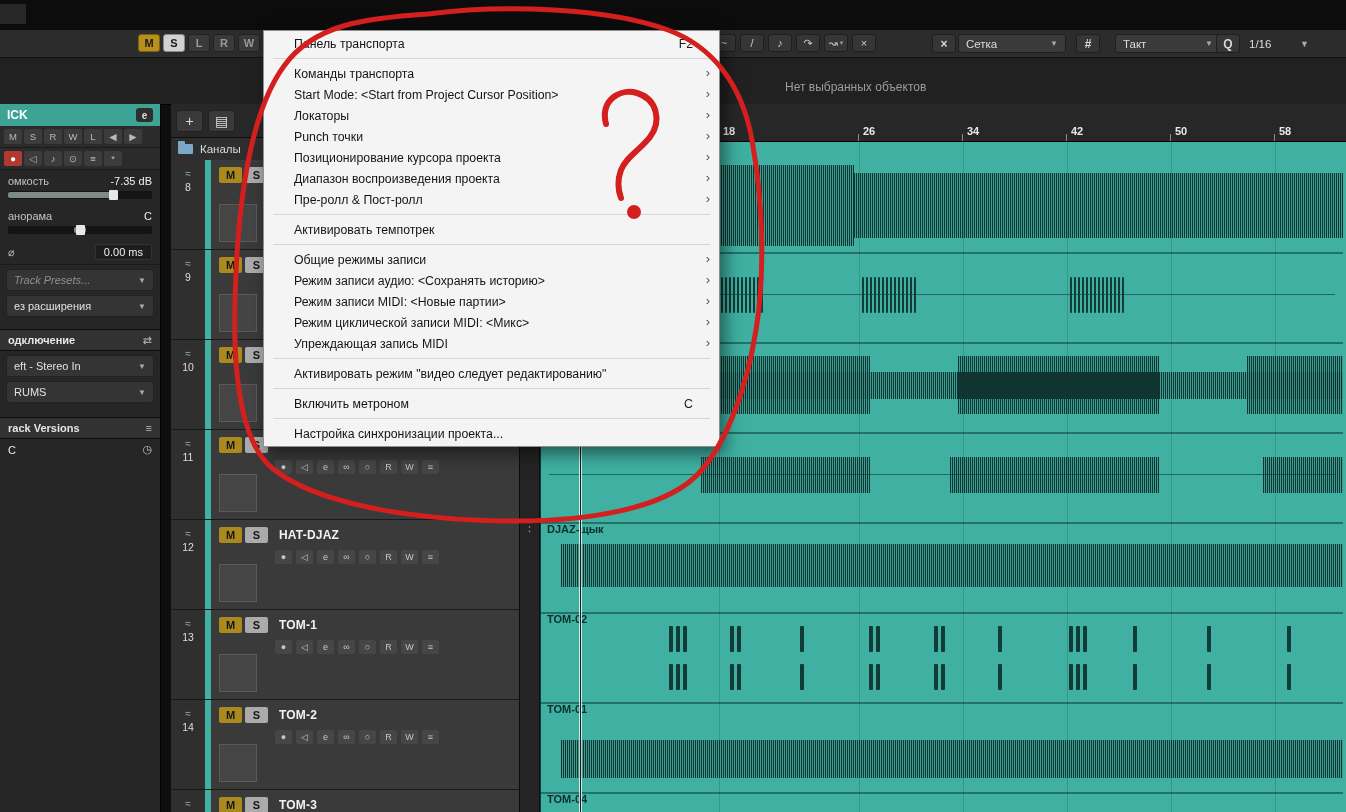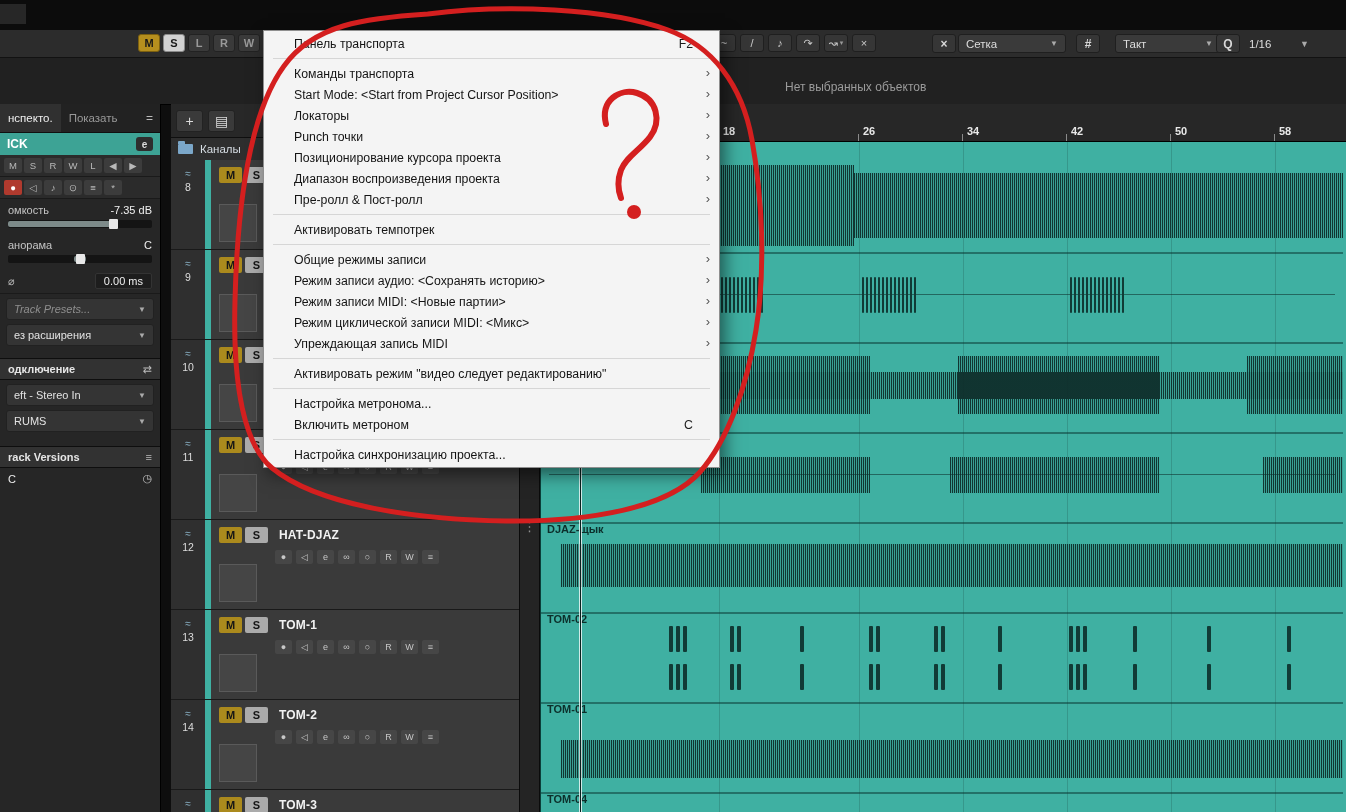--- a/index.html
+++ b/index.html
@@ -165,25 +165,20 @@
       <span>1/16</span>
     </div>
     <div class="tb-caret" style="left:1300px;">▼</div>
   </div>
 
   <div class="infobar">
     <span class="info-text">Нет выбранных объектов</span>
   </div>
 
   <div class="inspector">
-    <div class="insp-tabs">
-      <div class="insp-tab">нспекто.</div>
-      <div class="insp-tab dim">Показать</div>
-      <div class="insp-tab-menu">=</div>
-    </div>
     <div class="insp-trackheader">
       <span>ICK</span>
       <span class="e-btn">e</span>
     </div>
     <div class="insp-btnrow" id="inspRow1">
         <div class="ibtn">M</div>
         <div class="ibtn">S</div>
         <div class="ibtn">R</div>
         <div class="ibtn">W</div>
         <div class="ibtn">L</div>
@@ -654,29 +649,26 @@
       <div class="menu-item">
         <span class="mi-label">Упреждающая запись MIDI</span>
         <span class="mi-arrow">›</span>
       </div>
       <div class="menu-sep"></div>
       <div class="menu-item">
         <span class="mi-label">Активировать режим "видео следует редактированию"</span>
       </div>
       <div class="menu-sep"></div>
       <div class="menu-item">
-        <span class="mi-label">Настройка метронома...</span>
-      </div>
-      <div class="menu-item">
         <span class="mi-label">Включить метроном</span>
         <span class="mi-shortcut">C</span>
       </div>
       <div class="menu-sep"></div>
       <div class="menu-item">
-        <span class="mi-label">Настройка синхронизацию проекта...</span>
+        <span class="mi-label">Настройка синхронизации проекта...</span>
       </div>
     </div>
 
   <svg class="annotation" width="1346" height="812" viewBox="0 0 1346 812">
     <path class="annot" fill="none" stroke="#d41f1f" stroke-width="5" stroke-linecap="round" d="M 428 14 C 505 4, 608 8, 668 30 C 712 46, 742 84, 752 140 C 762 196, 766 268, 756 330 C 747 386, 728 440, 700 472 C 668 508, 590 522, 506 521 C 420 520, 318 506, 272 468 C 240 441, 233 372, 235 300 C 237 220, 246 118, 284 66 C 314 24, 366 18, 428 14"></path>
     <path class="annot" fill="none" stroke="#d41f1f" stroke-width="6" stroke-linecap="round" d="M 606 124 C 600 100, 620 88, 637 93 C 657 99, 662 121, 650 137 C 640 150, 626 157, 621 170 C 617 181, 618 190, 621 198"></path>
     <circle class="annot-dot" cx="634" cy="212" r="7" fill="#d41f1f"></circle>
   </svg>
 
 </div>

